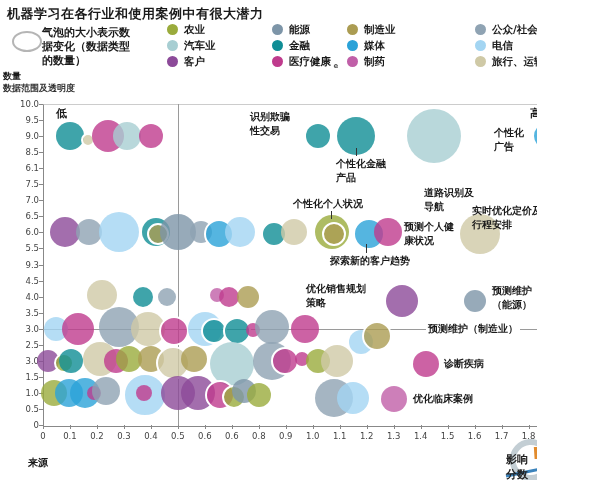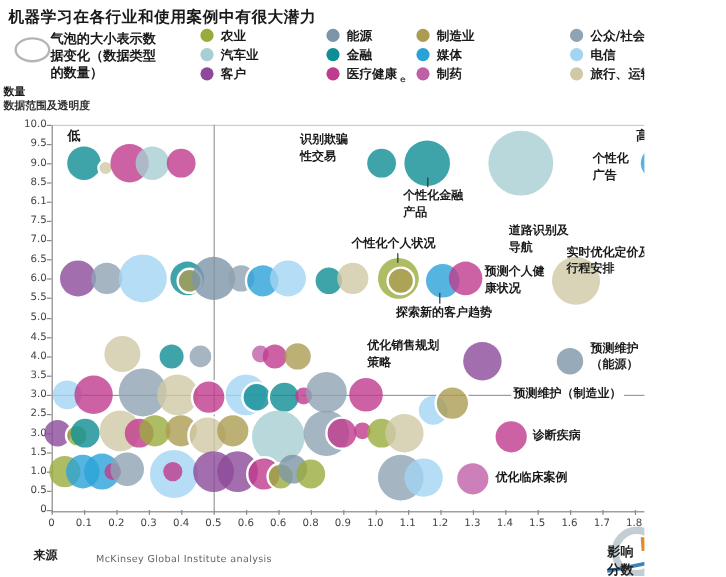--- a/index.html
+++ b/index.html
@@ -47,21 +47,20 @@
     </div>
 
   <div id="legend"></div>
 
   <div class="abs" id="y-title1">数量</div>
   <div class="abs" id="y-title2">数据范围及透明度</div>
 
   <div id="plot"></div>
 
   <div class="abs" id="source-label">来源</div>
-  <div class="abs" id="source-text">McKinsey Global Institute analysis</div>
 
   <div class="abs" id="wm">
     <svg width="104" height="42">
       <path d="M 44 8 A 18 18 0 1 0 44 36" fill="none" stroke="#b9c6cc" stroke-width="6" opacity="0.85"></path>
       <path d="M 8 38 Q 48 30 98 20" fill="none" stroke="#2574b4" stroke-width="3" opacity="0.9"></path>
     </svg>
     <div class="abs" id="wm-works">works</div>
   </div>
   <div class="abs" id="x-title">影响分数</div>
 <div class="abs leg-item" style="left: 167px; top: 24px;">
@@ -126,21 +125,21 @@
     <div class="abs ytick-label" style="left: 13px; top: 179.25px;">7.5</div>
     <div class="abs tickmark" style="left: 39px; top: 184.25px; width: 4px; height: 1px;"></div>
     <div class="abs ytick-label" style="left: 13px; top: 195.3px;">7.0</div>
     <div class="abs tickmark" style="left: 39px; top: 200.3px; width: 4px; height: 1px;"></div>
     <div class="abs ytick-label" style="left: 13px; top: 211.35px;">6.5</div>
     <div class="abs tickmark" style="left: 39px; top: 216.35px; width: 4px; height: 1px;"></div>
     <div class="abs ytick-label" style="left: 13px; top: 227.4px;">6.0</div>
     <div class="abs tickmark" style="left: 39px; top: 232.4px; width: 4px; height: 1px;"></div>
     <div class="abs ytick-label" style="left: 13px; top: 243.45px;">5.5</div>
     <div class="abs tickmark" style="left: 39px; top: 248.45px; width: 4px; height: 1px;"></div>
-    <div class="abs ytick-label" style="left: 13px; top: 259.5px;">5.0</div>
+    <div class="abs ytick-label" style="left: 13px; top: 259.5px;">9.3</div>
     <div class="abs tickmark" style="left: 39px; top: 264.5px; width: 4px; height: 1px;"></div>
     <div class="abs ytick-label" style="left: 13px; top: 275.55px;">4.5</div>
     <div class="abs tickmark" style="left: 39px; top: 280.55px; width: 4px; height: 1px;"></div>
     <div class="abs ytick-label" style="left: 13px; top: 291.6px;">4.0</div>
     <div class="abs tickmark" style="left: 39px; top: 296.6px; width: 4px; height: 1px;"></div>
     <div class="abs ytick-label" style="left: 13px; top: 307.65px;">3.5</div>
     <div class="abs tickmark" style="left: 39px; top: 312.65px; width: 4px; height: 1px;"></div>
     <div class="abs ytick-label" style="left: 13px; top: 323.7px;">3.0</div>
     <div class="abs tickmark" style="left: 39px; top: 328.7px; width: 4px; height: 1px;"></div>
     <div class="abs ytick-label" style="left: 13px; top: 339.75px;">2.5</div>

